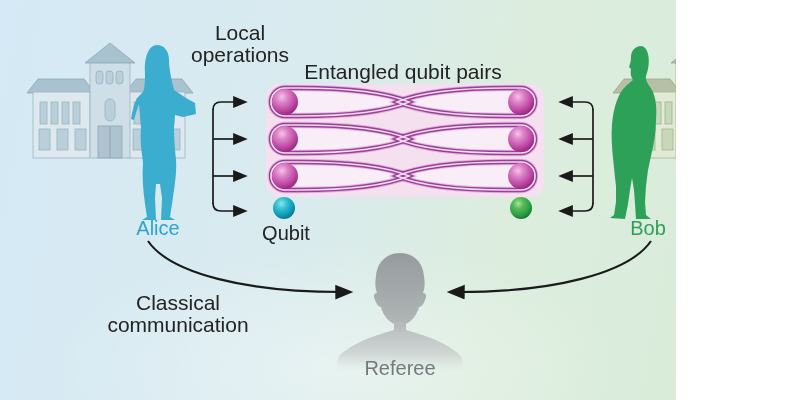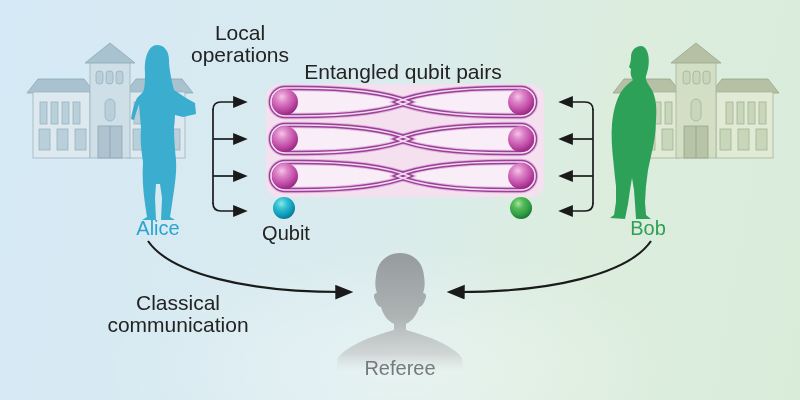--- a/index.html
+++ b/index.html
@@ -1,17 +1,17 @@
 <!DOCTYPE html>
 <html><head>
 <meta charset="utf-8">
 <style>
   html,body{margin:0;padding:0;background:#fff;}
   .stage{
-    position:relative;width:800px;height:400px;overflow:hidden;
+    position:relative;width:676px;height:400px;overflow:hidden;
     background:
       radial-gradient(ellipse 420px 180px at 50% 92%, rgba(255,255,255,.38), rgba(255,255,255,0) 70%),
       linear-gradient(100deg,#d5e9f6 0%, #d9ebee 45%, #dcedde 72%, #d9ecda 100%);
     font-family:"Liberation Sans", sans-serif;
   }
   .stage svg{position:absolute;left:0;top:0;}
   text{font-family:"Liberation Sans", sans-serif;}
   .t-black{fill:#232323;font-size:21px;}
   .t-label{font-size:20px;}
   .bldg-blue .wall{fill:#dde9ef;stroke:#9db5c0;stroke-width:.8;}

